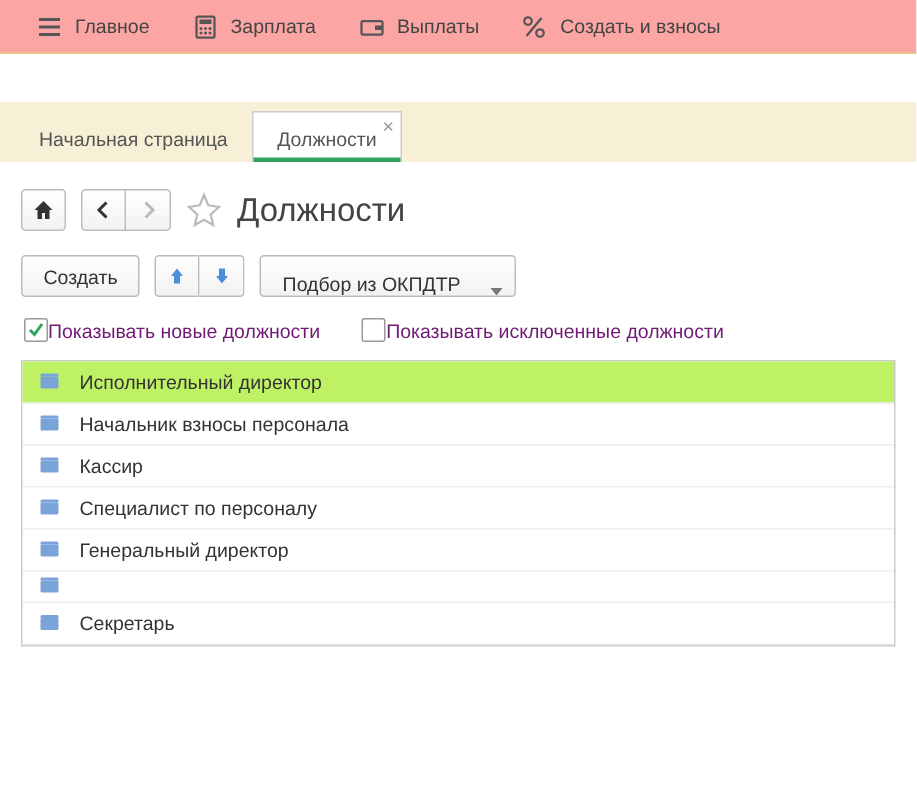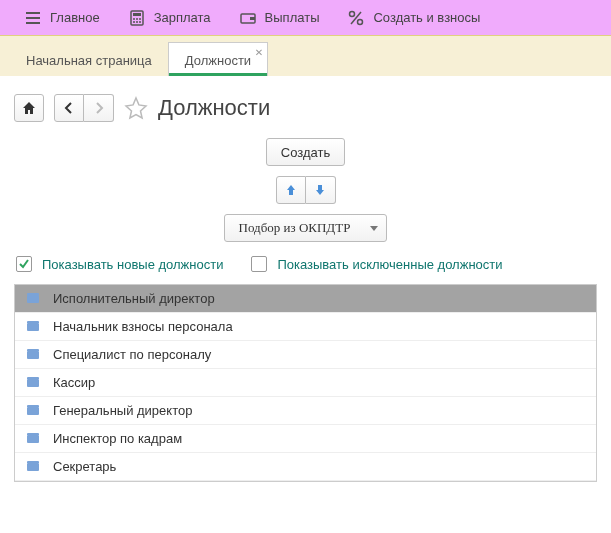--- a/index.html
+++ b/index.html
@@ -1,44 +1,44 @@
 <!DOCTYPE html>
 <html><head>
 <meta charset="utf-8">
 <style>
 * { box-sizing: border-box; margin: 0; padding: 0; }
 body { font-family: Arial, sans-serif; font-size: 13px; color: #333; background: #fff; width: 611px; }
-.topnav { background: #f0abfc; height: 36px; display: flex; align-items: center; padding: 0 10px; border-bottom: 1px solid #e0d080; }
+.topnav { background: #fca5a5; height: 36px; display: flex; align-items: center; padding: 0 10px; border-bottom: 1px solid #e0d080; }
 .topnav-item { display: flex; align-items: center; gap: 8px; padding: 0 14px; color: #444; cursor: pointer; height: 36px; }
 .topnav-item svg { width: 18px; height: 18px; }
-.tabbar { background: #f7f0d6; height: 40px; display: flex; align-items: flex-end; padding: 0 10px; }
+.tabbar { background: #f7f0d6; height: 40px; display: flex; align-items: flex-end; padding: 0 10px; margin-top: 32px; }
 .tab { padding: 10px 16px 8px; color: #555; cursor: pointer; position: relative; }
 .tab.active { background: #fff; border: 1px solid #ccc; border-bottom: none; }
 .tab.active::after { content: ""; position: absolute; left: 0; right: 0; bottom: 0; height: 3px; background: #2fa35f; }
 .tab-close { position: absolute; top: 4px; right: 4px; font-size: 10px; color: #999; }
 .content { padding: 18px 14px 10px; }
 .titlebar { display: flex; align-items: center; gap: 10px; margin-bottom: 16px; }
 .btn-icon { width: 30px; height: 28px; border: 1px solid #bbb; border-radius: 3px; background: linear-gradient(#fff,#f2f2f2); display: flex; align-items: center; justify-content: center; cursor: pointer; }
 .btn-group { display: flex; }
 .btn-group .btn-icon:first-child { border-top-right-radius: 0; border-bottom-right-radius: 0; }
 .btn-group .btn-icon:last-child { border-top-left-radius: 0; border-bottom-left-radius: 0; border-left: none; }
 .star { width: 24px; height: 24px; color: #bbb; }
 .page-title { font-size: 22px; color: #444; font-weight: normal; }
-.toolbar { display: flex; align-items: center; gap: 10px; margin-bottom: 14px; flex-direction: column; }
+.toolbar { display: flex; align-items: center; gap: 10px; margin-bottom: 14px; }
 .btn { height: 28px; padding: 0 14px; border: 1px solid #bbb; border-radius: 3px; background: linear-gradient(#fff,#f2f2f2); cursor: pointer; font-size: 13px; color: #333; }
-.btn-dropdown { display: flex; align-items: center; gap: 10px; padding-right: 8px; font-family: Liberation Serif, serif; }
+.btn-dropdown { display: flex; align-items: flex-end; gap: 10px; padding-right: 8px; }
 .filters { display: flex; align-items: center; gap: 28px; margin-bottom: 12px; padding-left: 2px; }
-.filter { display: flex; align-items: center; gap: 10px; color: #0f766e; }
+.filter { display: flex; align-items: center; gap: 0; color: #701a75; }
 .checkbox { width: 16px; height: 16px; border: 1px solid #999; border-radius: 2px; background: #fff; display: flex; align-items: center; justify-content: center; }
 .checkbox.checked svg { display: block; }
 .checkbox svg { display: none; width: 12px; height: 12px; }
 .grid { border: 1px solid #ccc; }
 .grid-header { background: #f2f2f2; border-bottom: 1px solid #ccc; padding: 7px 10px; color: #555; }
 .grid-row { display: flex; align-items: center; padding: 6px 12px; border-bottom: 1px solid #eee; gap: 14px; cursor: pointer; }
-.grid-row.selected { background: #a3a3a3; }
+.grid-row.selected { background: #bef264; }
 .row-icon { width: 12px; height: 8px; background: #7aa3d8; border-radius: 1px; position: relative; flex-shrink: 0; }
 .row-icon::before { content: ""; position: absolute; left: 0; right: 0; top: -2px; height: 2px; background: #7aa3d8; border-radius: 1px 1px 0 0; }
 .dropdown-caret::after { content: ""; display: inline-block; margin-left: 10px; border-left: 4px solid transparent; border-right: 4px solid transparent; border-top: 5px solid #777; }
 </style>
 </head>
 <body>
 
 <div class="topnav">
   <div class="topnav-item">
     <svg viewBox="0 0 18 18">
@@ -152,33 +152,32 @@
         <div class="grid-row selected">
           <span class="row-icon"></span>
           <span>Исполнительный директор</span>
         </div>
         <div class="grid-row">
           <span class="row-icon"></span>
           <span>Начальник взносы персонала</span>
         </div>
         <div class="grid-row">
           <span class="row-icon"></span>
-          <span>Специалист по персоналу</span>
+          <span>Кассир</span>
         </div>
         <div class="grid-row">
           <span class="row-icon"></span>
-          <span>Кассир</span>
+          <span>Специалист по персоналу</span>
         </div>
         <div class="grid-row">
           <span class="row-icon"></span>
           <span>Генеральный директор</span>
         </div>
         <div class="grid-row">
           <span class="row-icon"></span>
-          <span>Инспектор по кадрам</span>
         </div>
         <div class="grid-row">
           <span class="row-icon"></span>
           <span>Секретарь</span>
         </div>
       </div>
   </div>
 </div>
 
 </body></html>

